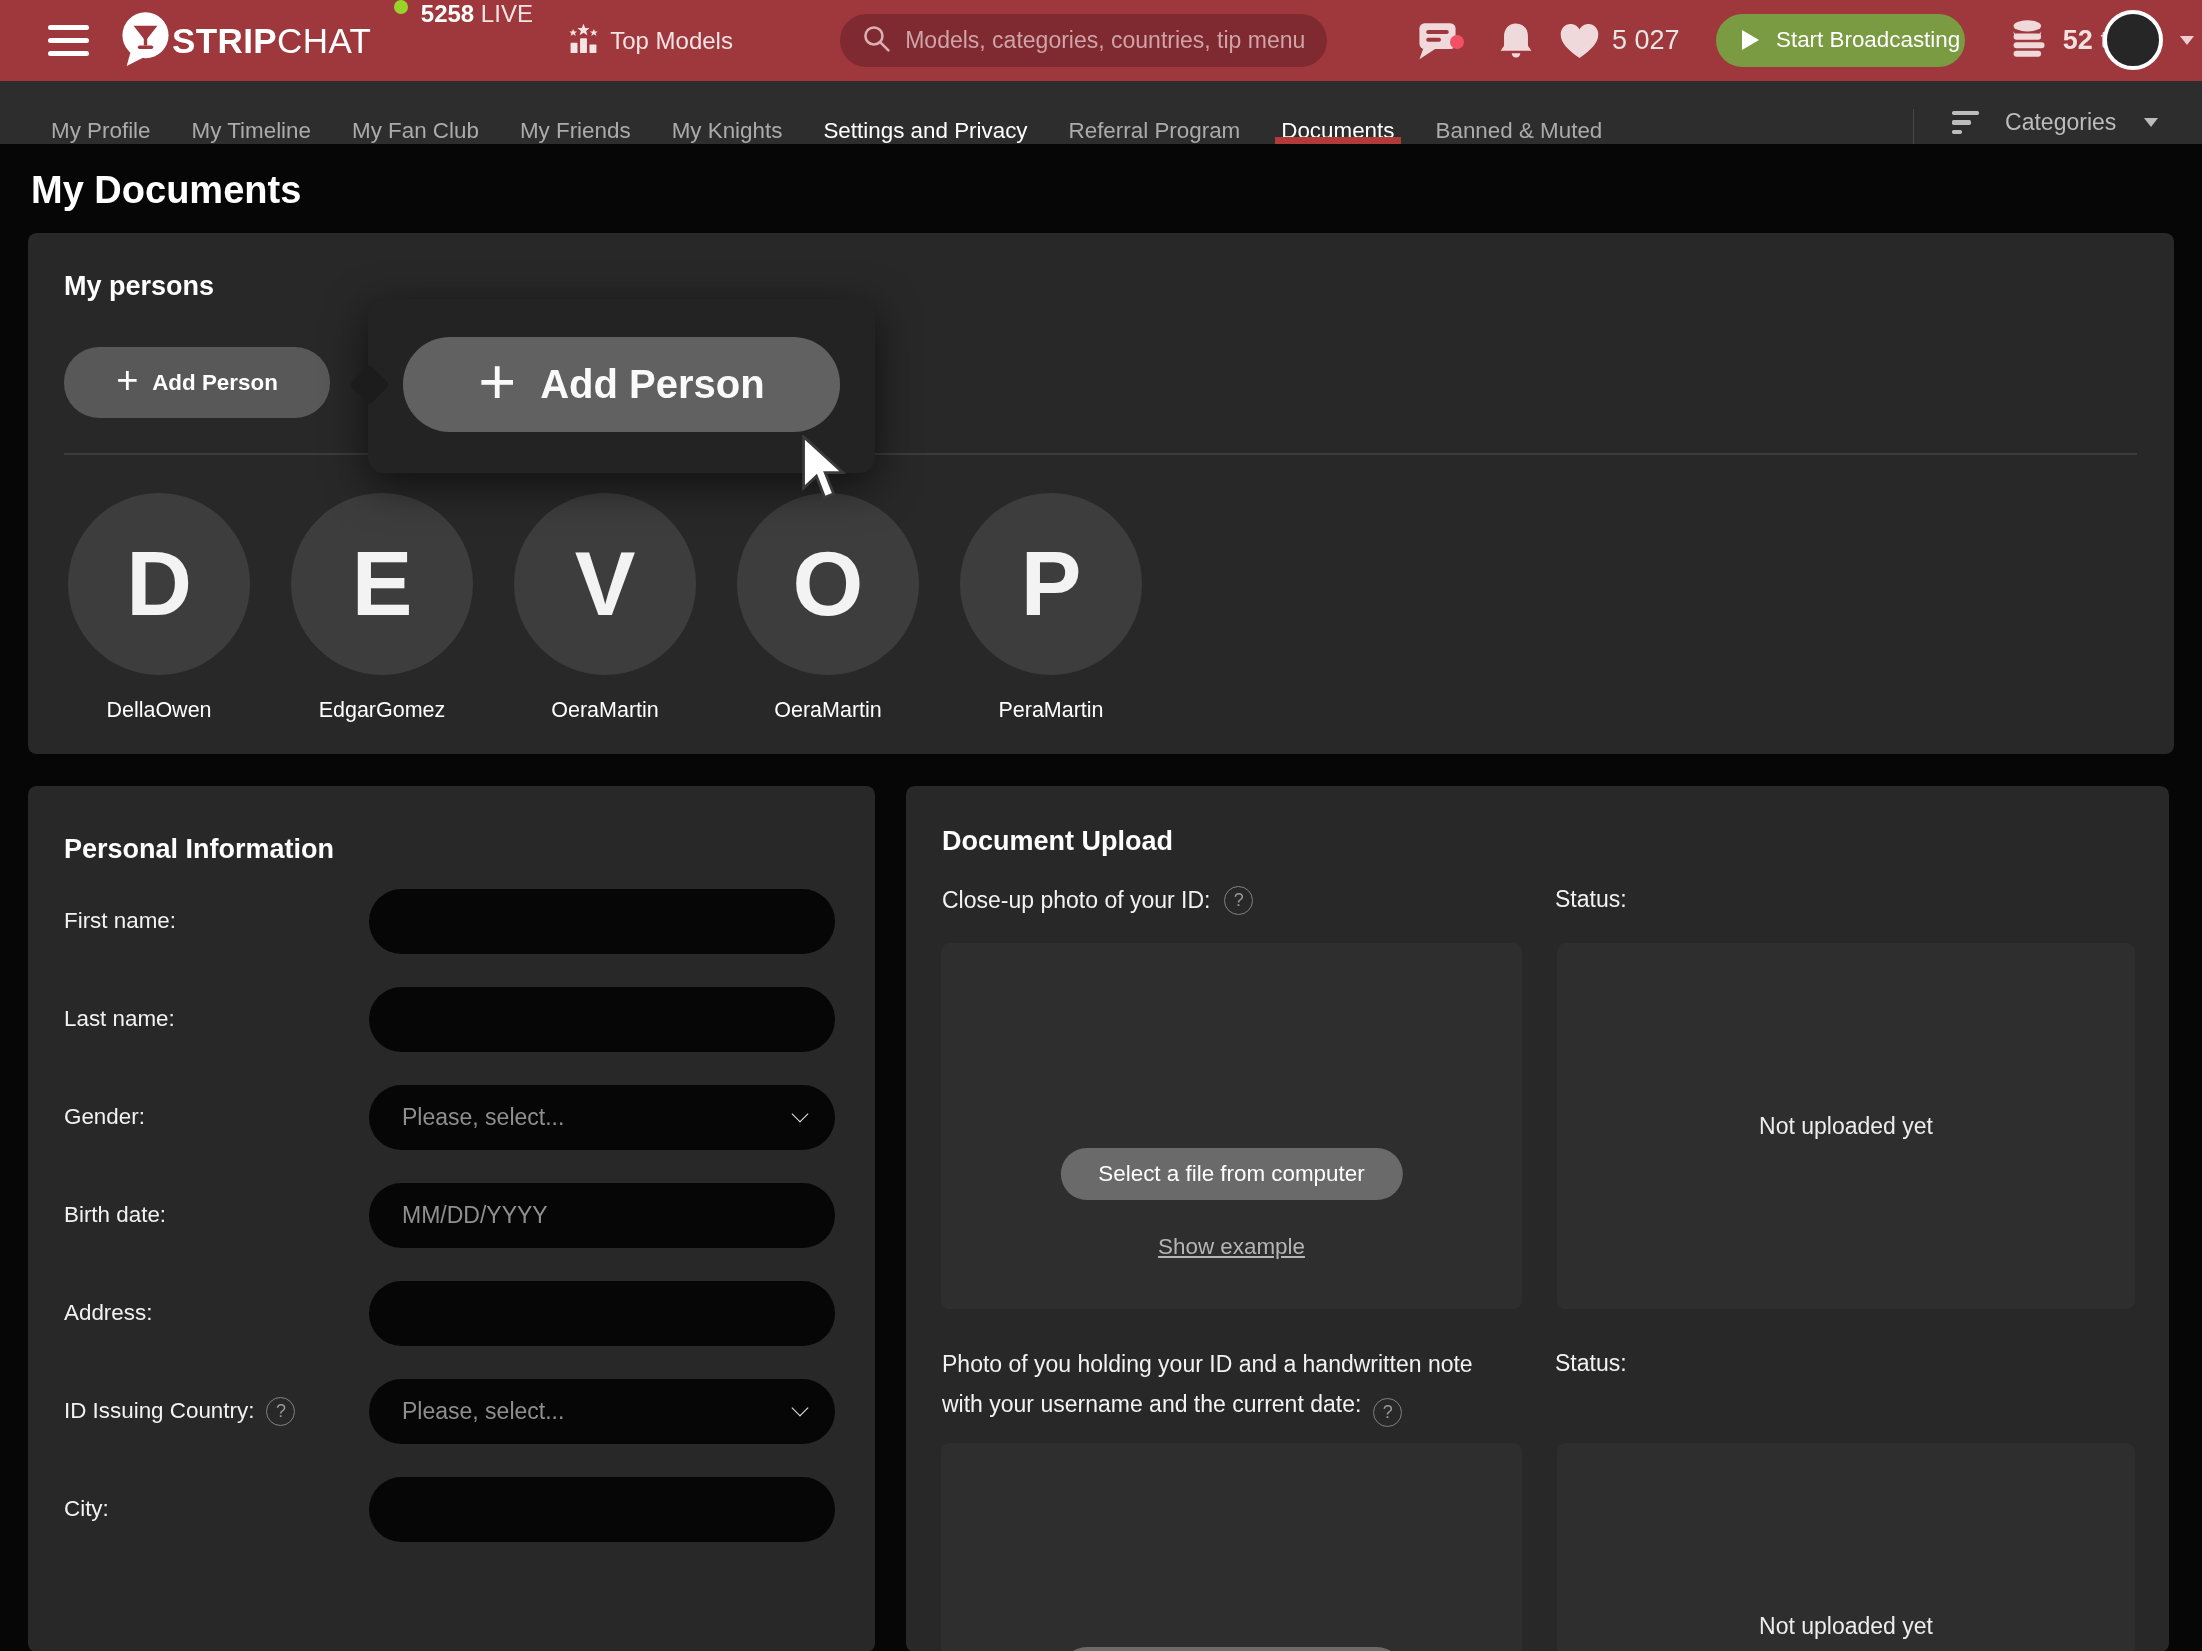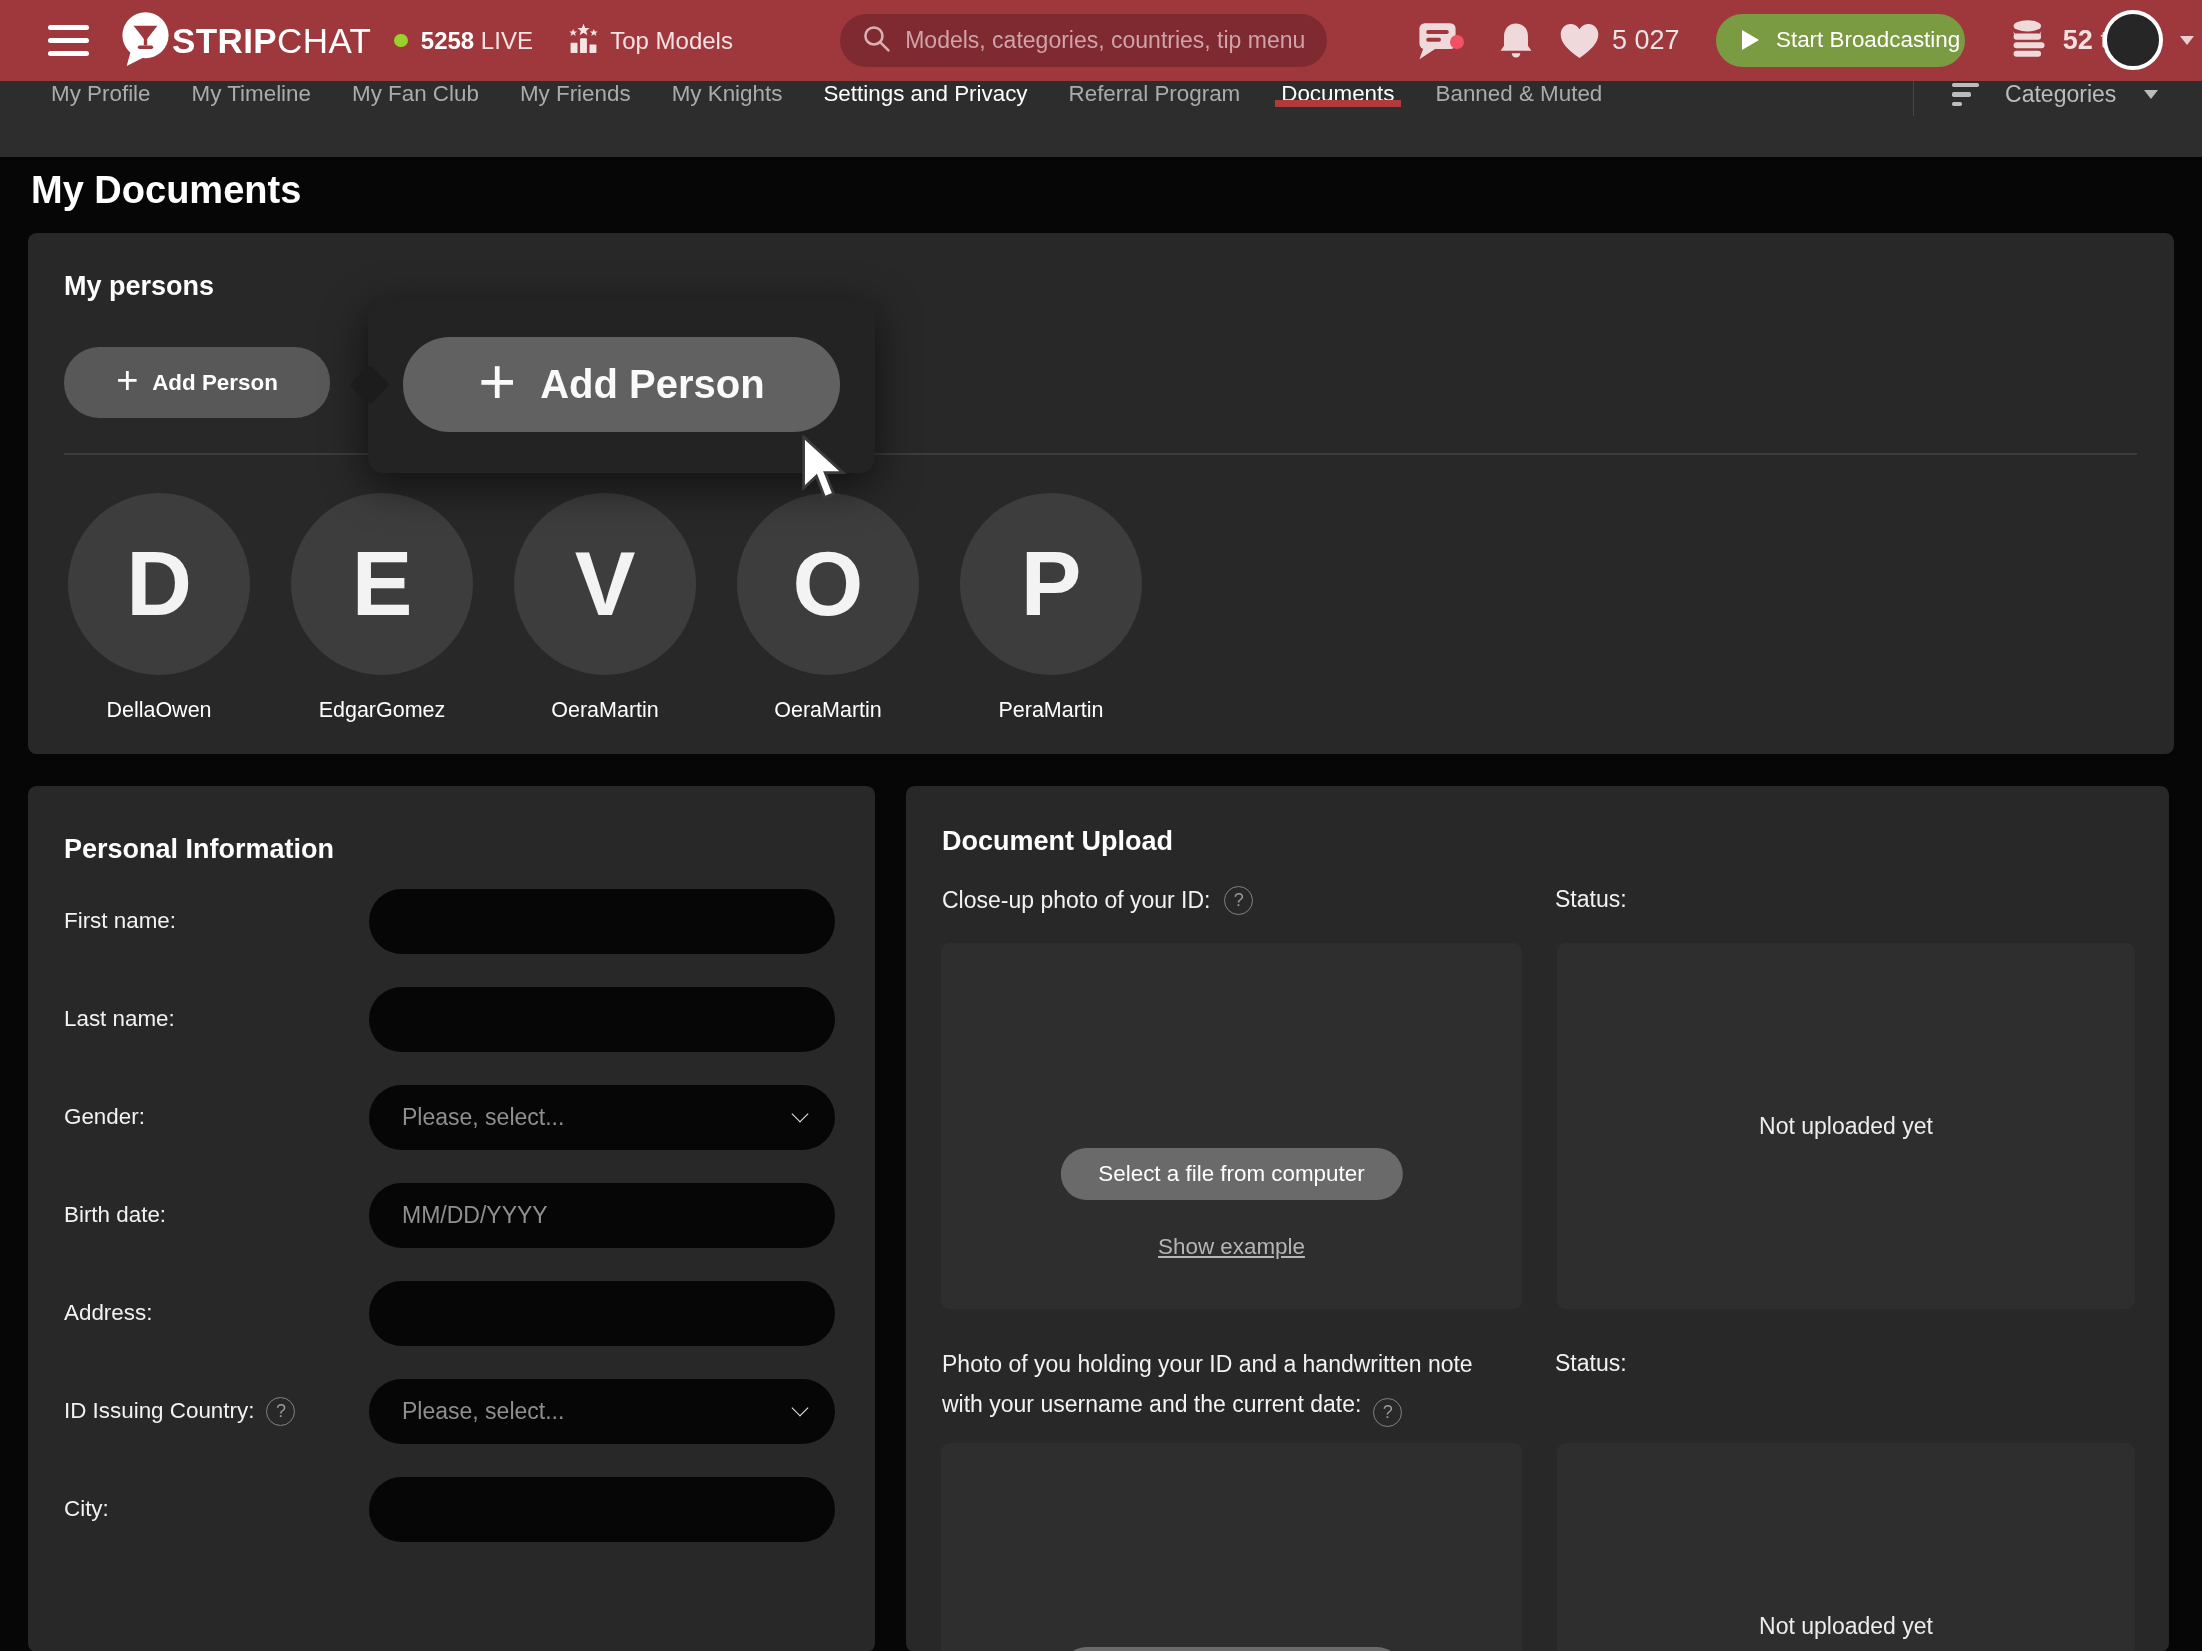--- a/index.html
+++ b/index.html
@@ -9,21 +9,21 @@
     font-family:"Liberation Sans", sans-serif; background:#060606;
   }
   
   .header { position:absolute; left:0; top:0; width:2203px; height:81px; background:#9e383d; z-index:5; }
   .burger { position:absolute; left:48px; top:25px; width:41px; height:31px; display:flex; flex-direction:column; justify-content:space-between; cursor:pointer; }
   .burger i { display:block; height:5.2px; background:#fff; border-radius:2.6px; }
   .logo { position:absolute; left:119px; top:11.2px; display:flex; align-items:center; cursor:pointer; }
   .logo-text { font-size:35px; color:#fff; letter-spacing:0.4px; }
   .logo-text b { font-weight:700; }
   .logo-text span { font-weight:300; }
-  .live { position:absolute; left:394px; top:0; height:81px; display:flex; align-items:center; gap:13px; }
+  .live { position:absolute; left:394px; top:0; height:81px; display:flex; align-items:flex-start; gap:13px; }
   .live-dot { width:13.8px; height:13.8px; border-radius:50%; background:#9ad22c; }
   .live-text { font-size:24px; color:#f6e3e4; }
   .live-text b { color:#fff; font-weight:700; }
   .topmodels { position:absolute; left:568px; top:0; height:81px; display:flex; align-items:center; gap:11.2px; cursor:pointer; }
   .topmodels span { font-size:24px; color:#f6e3e4; }
   .search { position:absolute; left:840px; top:13.8px; width:487px; height:53px; background:#7e2a30; border-radius:27px; display:flex; align-items:center; padding:0 22.4px; gap:13.8px; }
   .search input { background:transparent; border:none; outline:none; width:100%; font-size:23px; color:#f0d9da; font-family:"Liberation Sans", sans-serif; }
   .search input::placeholder { color:#cfa3a8; opacity:1; }
   .hicon { position:absolute; top:0; height:81px; display:flex; align-items:center; cursor:pointer; }
   .chat-wrap { left:1416px; }
@@ -34,21 +34,21 @@
   .broadcast { position:absolute; left:1716px; top:13.8px; width:249px; height:53px; border-radius:27px; background:#7b9b43; border:none; display:flex; align-items:center; gap:17px; padding-left:26px; cursor:pointer; }
   .broadcast .play { width:0; height:0; border-left:17px solid #fff; border-top:10.3px solid transparent; border-bottom:10.3px solid transparent; }
   .broadcast span { color:#fff; font-size:22.4px; font-family:"Liberation Sans", sans-serif; }
   .tokens { position:absolute; left:2010px; top:0; height:81px; display:flex; align-items:center; gap:7.7px; cursor:pointer; }
   .tokens .cnt { font-size:27px; font-weight:700; color:#f6dfe0; }
   .tokens .unit { font-size:23px; color:#eccfd2; }
   .caret-down { width:0; height:0; border-left:7.7px solid transparent; border-right:7.7px solid transparent; border-top:9.5px solid #eccfd2; margin-left:5.2px; }
   .avatar-btn { position:absolute; left:2103px; top:10.3px; width:60px; height:60px; border-radius:50%; background:#262626; border:4.3px solid #fff; cursor:pointer; }
   .avatar-caret { position:absolute; left:2175px; top:0; height:81px; display:flex; align-items:center; cursor:pointer; }
   
-  .nav { position:absolute; left:0; top:81px; width:2203px; height:76px; background:#2e2d2d; display:flex; align-items:flex-start; z-index:4; }
+  .nav { position:absolute; left:0; top:81px; width:2203px; height:63px; background:#2e2d2d; display:flex; align-items:flex-end; z-index:4; }
   .nav-tabs { display:flex; gap:41px; padding-left:51px; align-items:stretch; }
   .nav-tab { display:flex; align-items:center; font-size:22.4px; color:#acabab; position:relative; cursor:pointer; white-space:nowrap; }
   .nav-tab.hl { color:#fff; }
   .nav-tab.active { color:#fff; }
   .nav-tab.active::after { content:""; position:absolute; left:-6px; right:-6px; bottom:0; height:6.9px; background:#b13a3a; }
   .nav-cats { margin-left:auto; border-left:1.7px solid #474747; display:flex; align-items:center; gap:26px; padding:0 45px 8px 38px; cursor:pointer; }
   .nav-cats span { font-size:23px; color:#bdbcbc; }
   .filter-icon { display:flex; flex-direction:column; gap:5.2px; }
   .filter-icon i { display:block; height:4.3px; background:#bdbcbc; border-radius:1.7px; }
   .filter-icon i:nth-child(1){ width:27.5px; }

